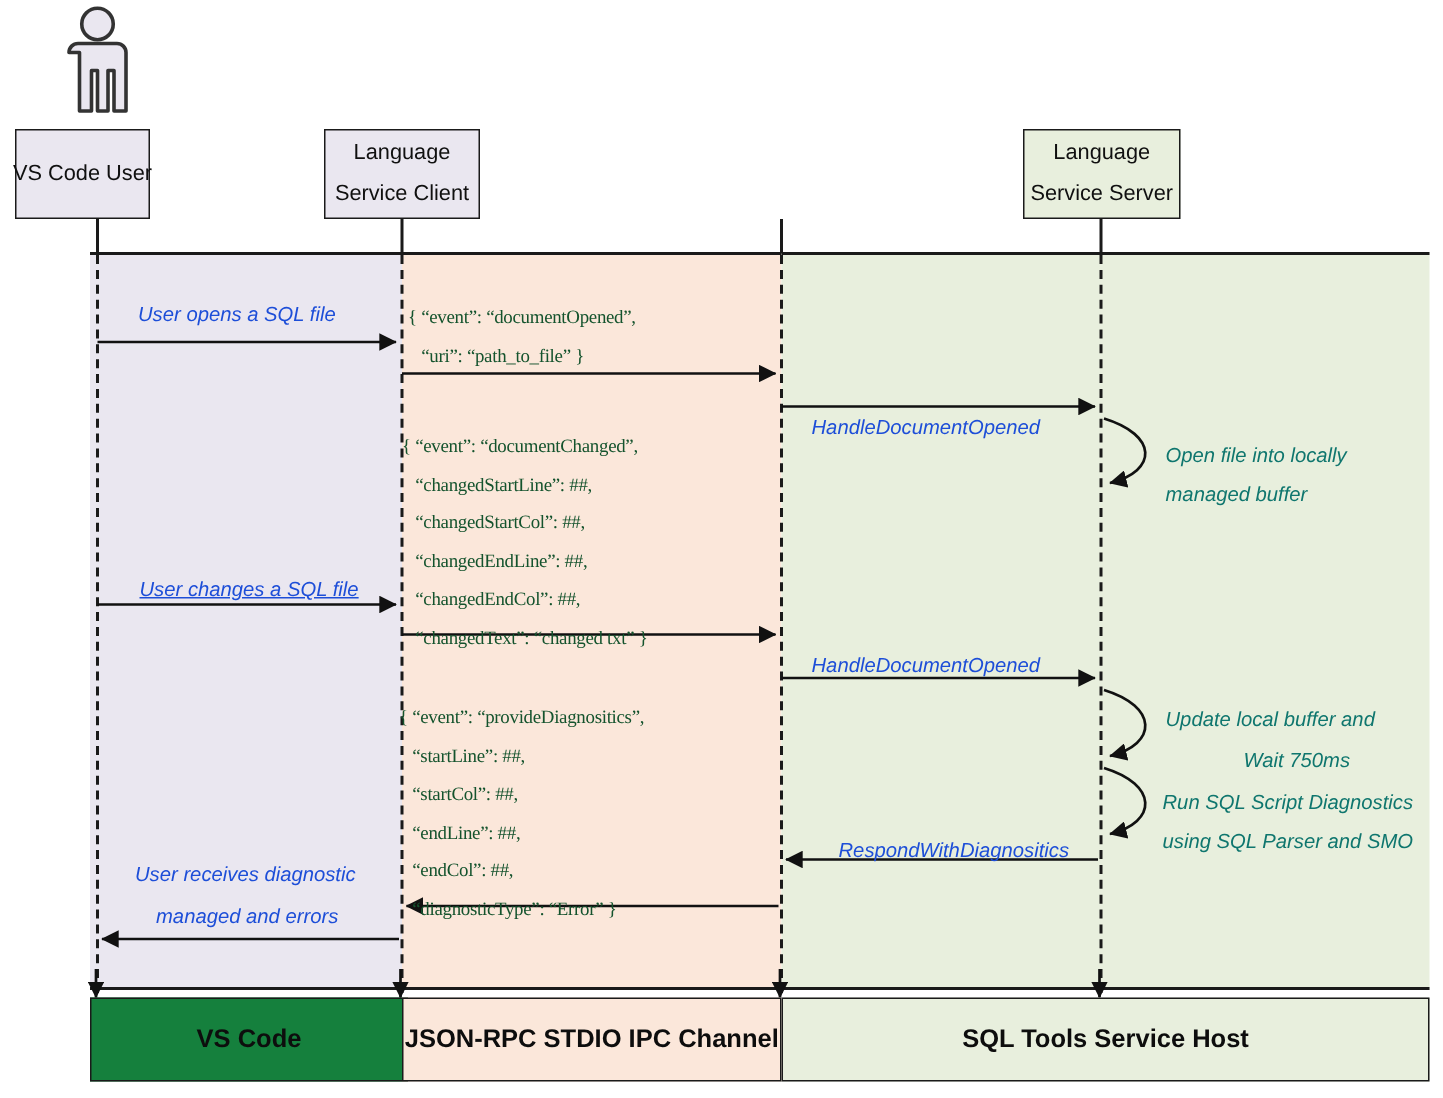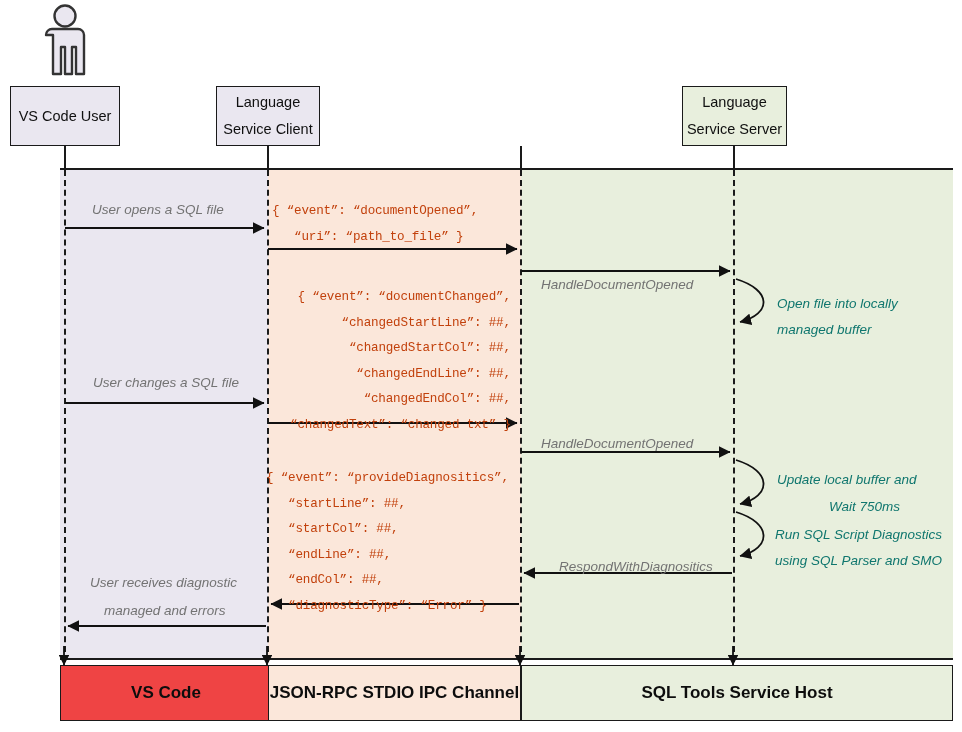--- a/index.html
+++ b/index.html
@@ -58,38 +58,38 @@
     justify-content: center;
     font-size: 17px;
     font-weight: bold;
     color: #0d0d0d;
   }
   
   .msg-label {
     position: absolute;
     font-style: italic;
     font-size: 13.5px;
-    color: #737373;
+    color: #1d4ed8;
     white-space: nowrap;
     line-height: 1.0;
   }
   .note-label {
     position: absolute;
     font-style: italic;
     font-size: 13.5px;
     color: #0f766e;
     white-space: nowrap;
     line-height: 1.0;
     text-align: center;
   }
   .json-block {
     position: absolute;
-    font-family: Liberation Mono, monospace;
+    font-family: Liberation Serif, serif;
     font-size: 12.6px;
-    color: #c2410c;
+    color: #14532d;
     white-space: pre;
     line-height: 25.6px;
     letter-spacing: -0.2px;
   }
   svg.overlay {
     position: absolute;
     left: 0;
     top: 0;
     width: 962px;
     height: 732px;
@@ -107,21 +107,21 @@
   <div class="band" style="left:268px; top:168px; width:253px; height:492px; background:#FBE7DA;"></div>
   <div class="band" style="left:521px; top:168px; width:432px; height:492px; background:#E8EFDD;"></div>
 
   <div class="actor-wrap" style="left:36px; top:4px; width:58px; height:74px;">
     <svg width="58" height="74" viewBox="0 0 58 74">
       <circle cx="29" cy="12" r="10.5" fill="#EAE7F0" stroke="#333333" stroke-width="2.4"></circle>
       <path d="M10,31 a6,6 0 0 1 6,-6 h26 a6,6 0 0 1 6,6 v39 h-8 v-27 h-4 v27 h-7 v-27 h-4 v27 h-8 v-39 z" fill="#EAE7F0" stroke="#333333" stroke-width="2.4" stroke-linejoin="round"></path>
     </svg>
   </div>
 
-  <div class="pbox" style="left:10px; top:86px; width:110px; height:60px; background:#EAE7F0;">
+  <div class="pbox" style="left:10px; top:86px; width:90px; height:60px; background:#EAE7F0;">
     <span>VS Code User</span>
   </div>
 
   <div class="pbox" style="left:216px; top:86px; width:104px; height:60px; background:#EAE7F0;">
     <span>Language</span>
     <span>Service Client</span>
   </div>
 
 
   <div class="pbox" style="left:682px; top:86px; width:105px; height:60px; background:#E8EFDD;">
@@ -179,56 +179,56 @@
     <line x1="64" y1="646" x2="64" y2="665" stroke="#111111" stroke-width="1.8" marker-end="url(#arrowD)"></line>
     <line x1="267" y1="646" x2="267" y2="665" stroke="#111111" stroke-width="1.8" marker-end="url(#arrowD)"></line>
     <line x1="520" y1="646" x2="520" y2="665" stroke="#111111" stroke-width="1.8" marker-end="url(#arrowD)"></line>
     <line x1="733" y1="646" x2="733" y2="665" stroke="#111111" stroke-width="1.8" marker-end="url(#arrowD)"></line>
   </svg>
 
   <div class="msg-label" style="left:92px; top:203px;">User opens a SQL file</div>
 
   <div class="msg-label" style="left:541px; top:254px;margin-top:24px;">HandleDocumentOpened</div>
 
-  <div class="msg-label" style="left:93px; top:376px;">User changes a SQL file</div>
+  <div class="msg-label" style="left:93px; top:386px;text-decoration:underline;">User changes a SQL file</div>
 
   <div class="msg-label" style="left:541px; top:437px;">HandleDocumentOpened</div>
 
   <div class="msg-label" style="left:541px; top:560px;margin-left:18px;">RespondWithDiagnositics</div>
 
   <div class="msg-label" style="left:90px; top:576px;">User receives diagnostic</div>
   <div class="msg-label" style="left:104px; top:604px;">managed and errors</div>
 
   <div class="note-label" style="left:777px; top:297px;">Open file into locally</div>
   <div class="note-label" style="left:777px; top:323px;">managed buffer</div>
 
   <div class="note-label" style="left:777px; top:473px;">Update local buffer and</div>
   <div class="note-label" style="left:829px; top:500px;">Wait 750ms</div>
 
   <div class="note-label" style="left:775px; top:528px;">Run SQL Script Diagnostics</div>
   <div class="note-label" style="left:775px; top:554px;">using SQL Parser and SMO</div>
 
   <div class="json-block" style="left:272px; top:199px;">{ “event”: “documentOpened”,
    “uri”: “path_to_file” }</div>
 
-  <div class="json-block" style="left:268px; top:285px;text-align:right;">{ “event”: “documentChanged”,
+  <div class="json-block" style="left:268px; top:285px;">{ “event”: “documentChanged”,
    “changedStartLine”: ##,
    “changedStartCol”: ##,
    “changedEndLine”: ##,
    “changedEndCol”: ##,
    “changedText”: “changed txt” }</div>
 
   <div class="json-block" style="left:266px; top:466px;">{ “event”: “provideDiagnositics”,
    “startLine”: ##,
    “startCol”: ##,
    “endLine”: ##,
    “endCol”: ##,
    “diagnosticType”: “Error” }</div>
 
-  <div class="fbox" style="left:60px; top:665px; width:212px; height:56px; background:#ef4444;">
+  <div class="fbox" style="left:60px; top:665px; width:212px; height:56px; background:#15803d;">
     <span>VS Code</span>
   </div>
   <div class="fbox" style="left:521px; top:665px; width:432px; height:56px; background:#E8EFDD;">
     <span>SQL Tools Service Host</span>
   </div>
   <div class="fbox" style="left:268px; top:665px; width:253px; height:56px; background:#FBE7DA;">
     <span>JSON-RPC STDIO IPC Channel</span>
   </div>
 
 </div>

